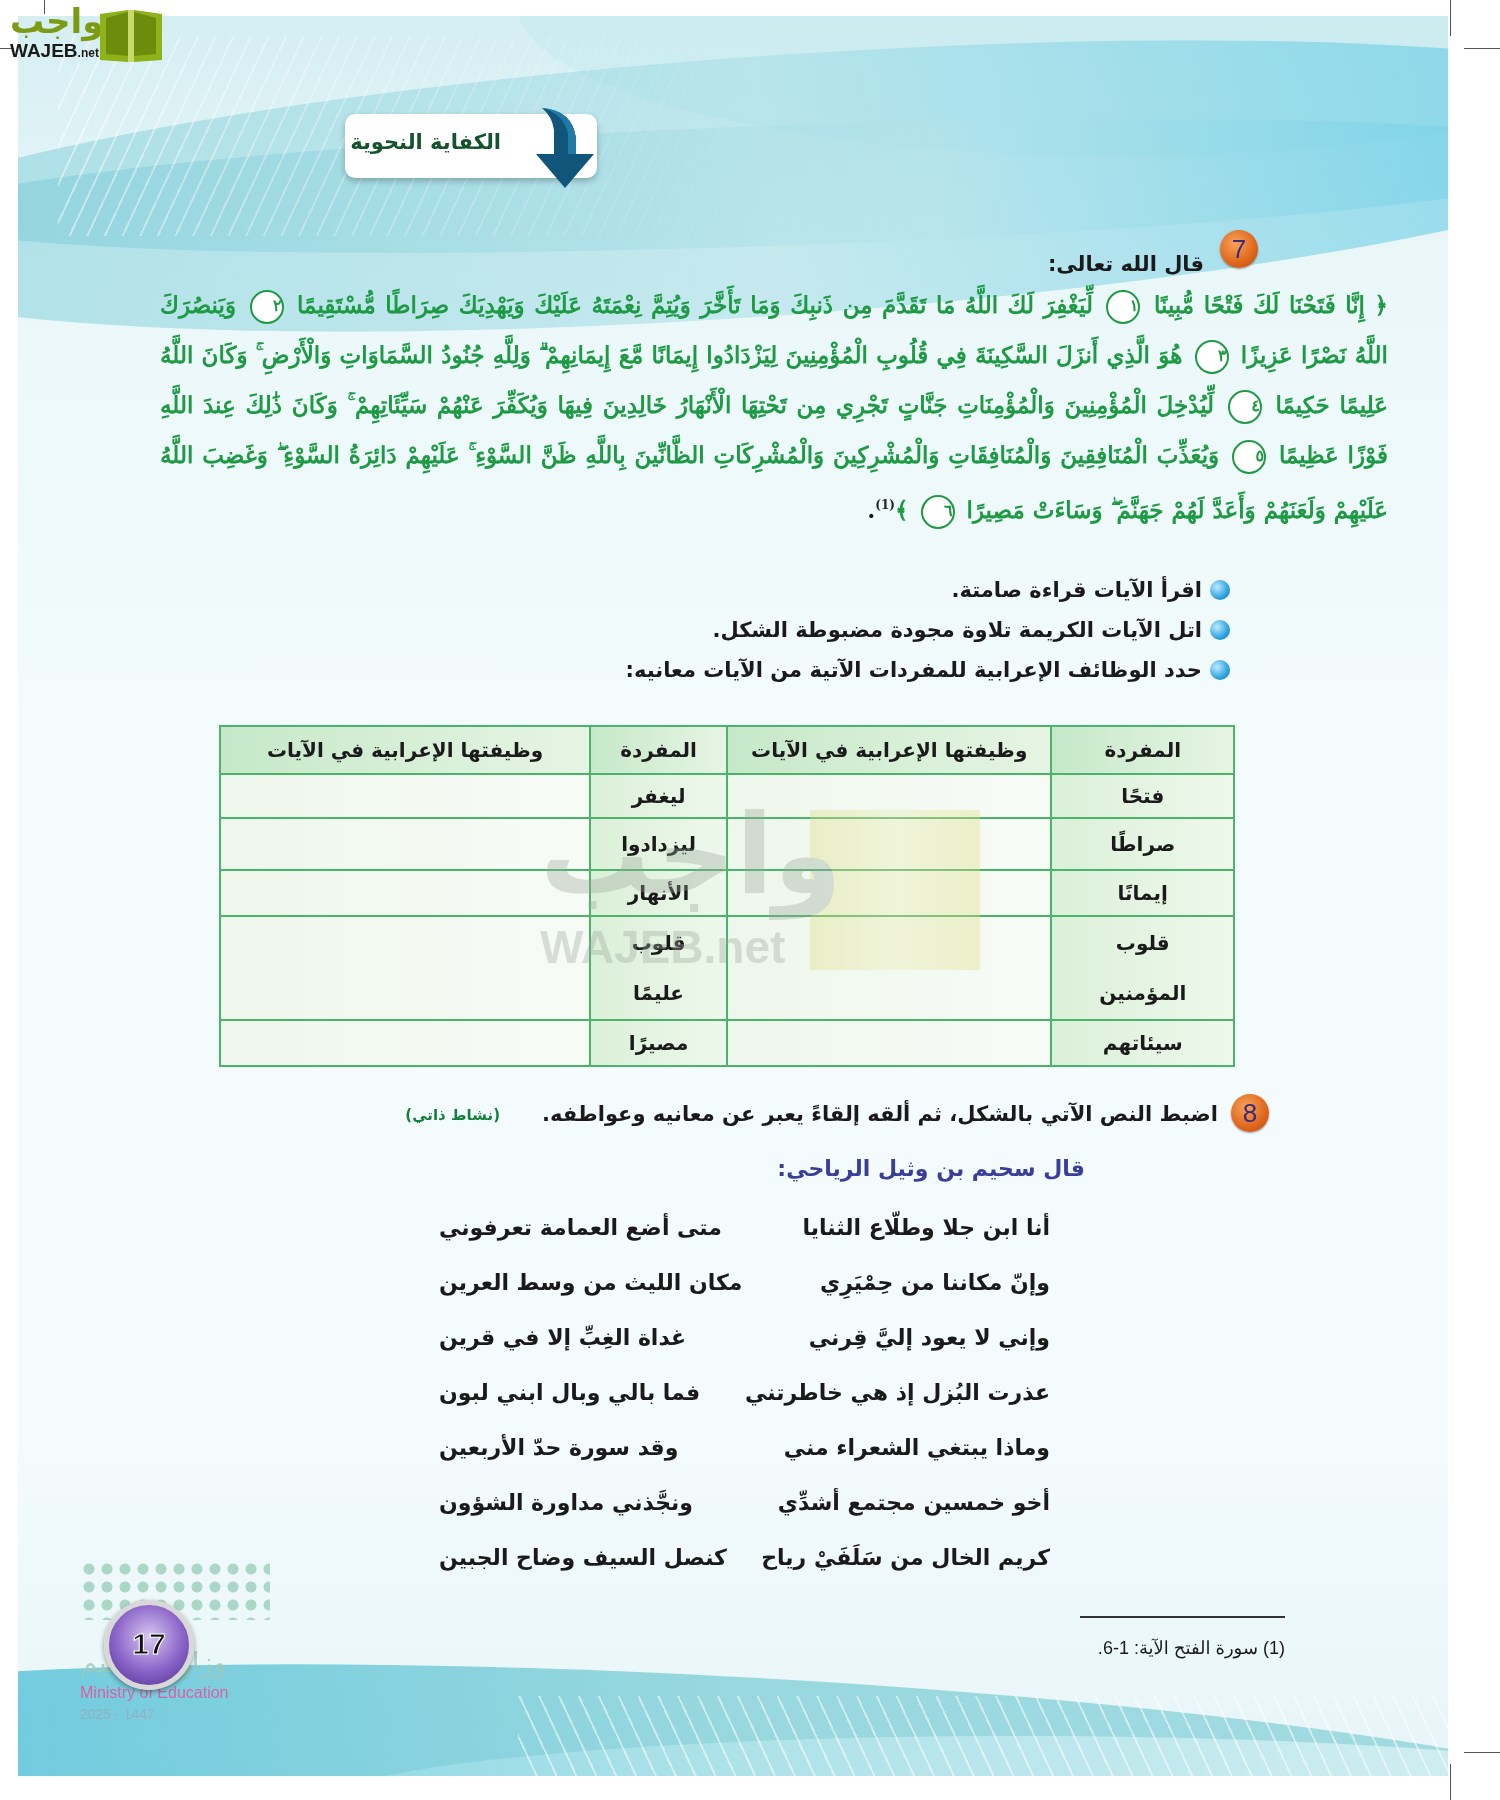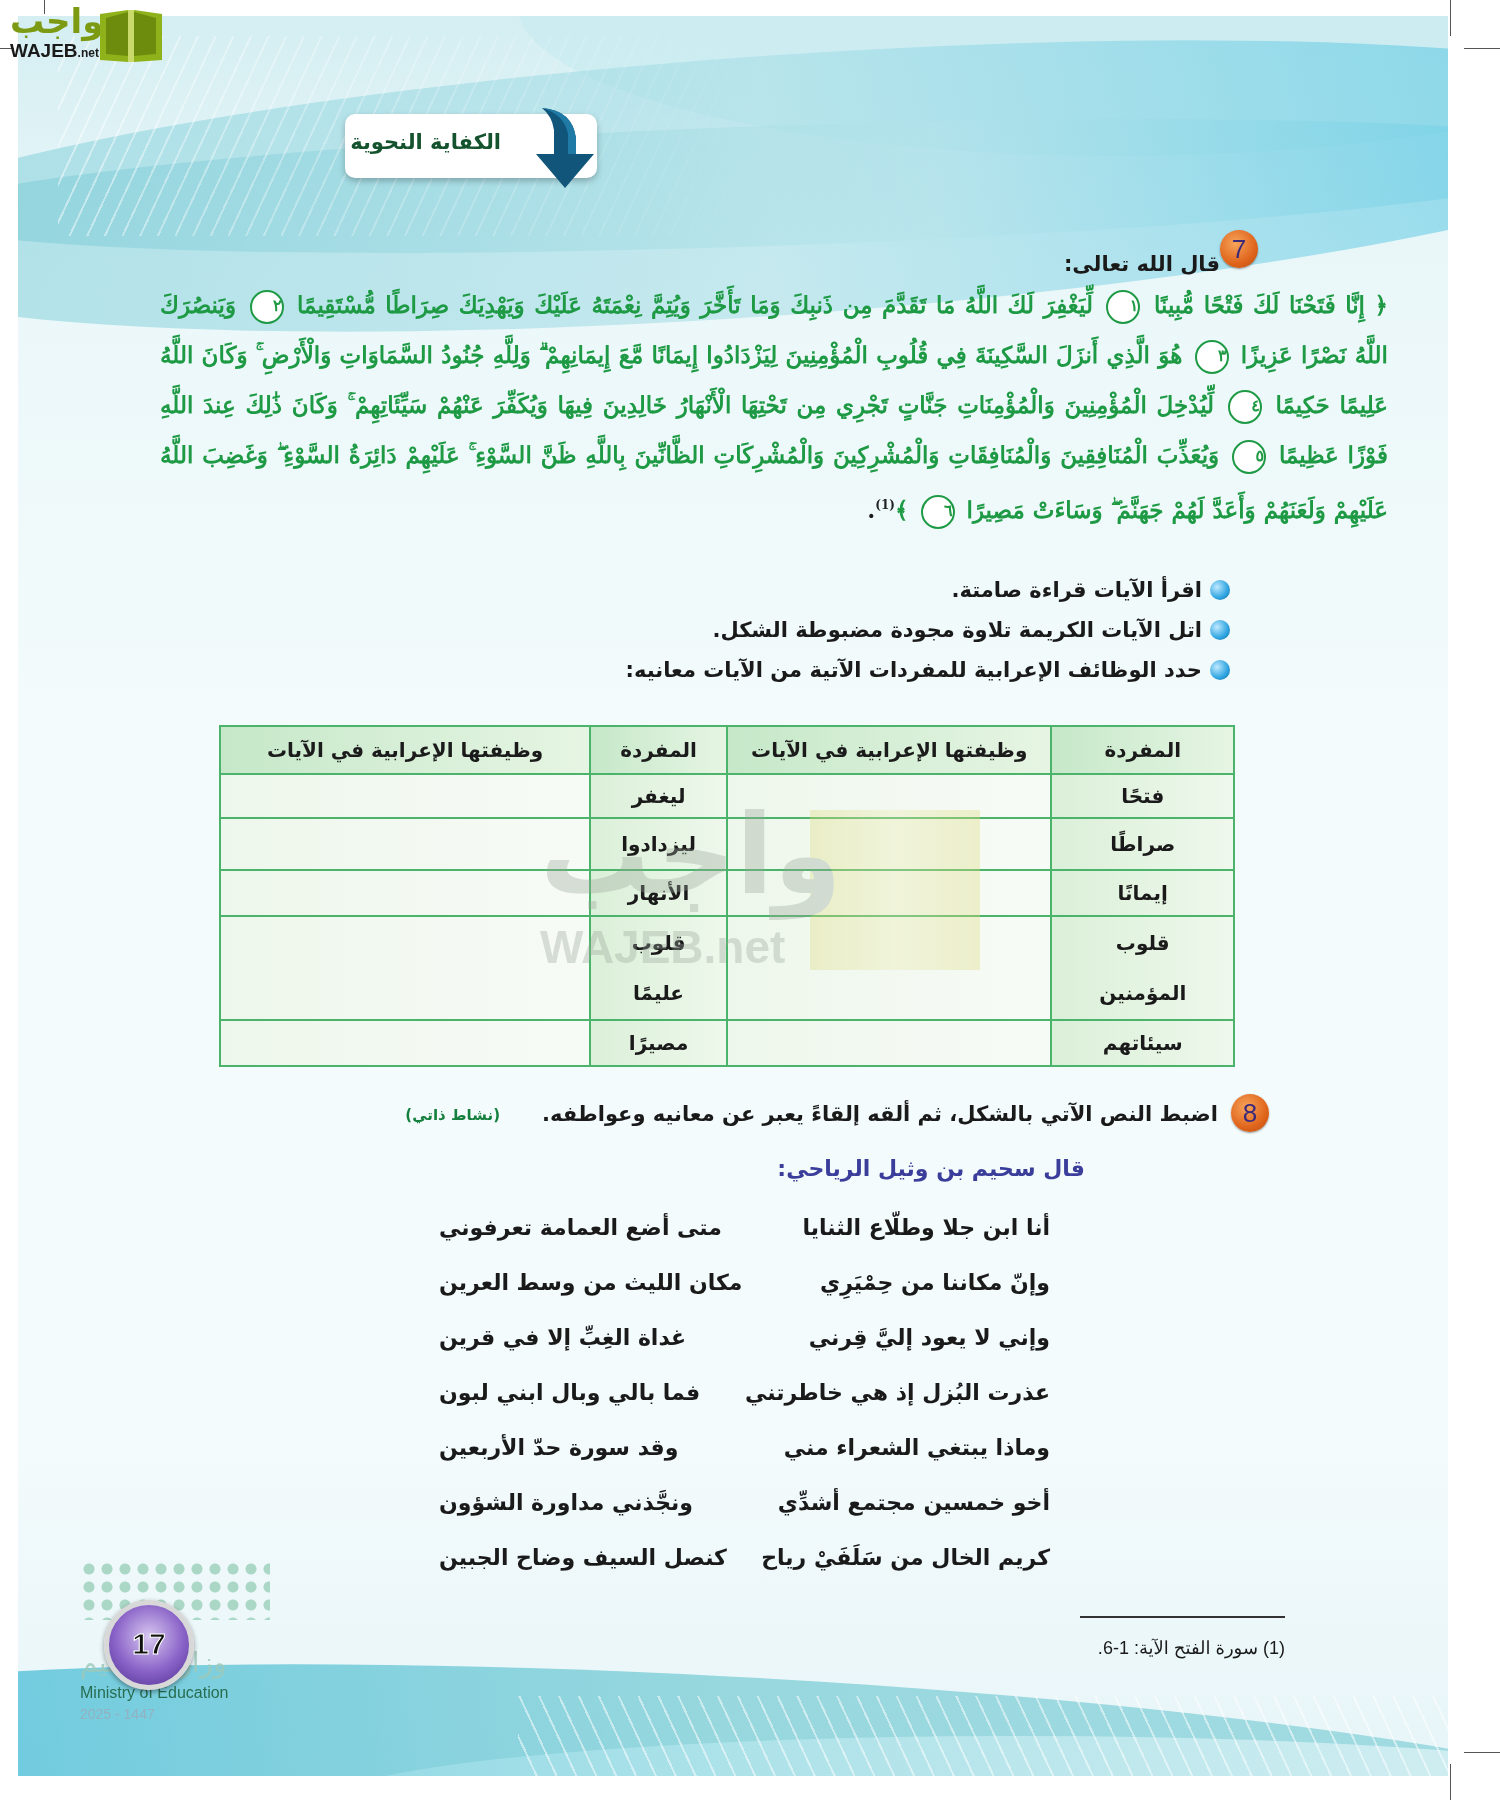--- a/index.html
+++ b/index.html
@@ -64,21 +64,21 @@
   .poem{position:absolute;left:420px;top:1200px;width:630px;}
   .verse{display:flex;justify-content:space-between;height:55px;align-items:center;font-weight:bold;font-size:22px;color:#1a1a1a;}
   .verse span{white-space:nowrap;margin-left:19px;}
   .footnote-line{position:absolute;left:1080px;top:1616px;width:205px;height:2px;background:#333;}
   .footnote{position:absolute;right:215px;top:1637px;font-family:Liberation Sans, sans-serif;font-size:18px;color:#1a1a1a;}
   
   .moe{position:absolute;left:80px;top:1560px;width:200px;height:170px;}
   .moe-dots{position:absolute;left:0;top:0;width:190px;height:60px;
             background:radial-gradient(circle,#8ec9b0 5px,transparent 6px) 0 0/18px 18px;opacity:.7;}
   .moe-ar{position:absolute;left:0;top:86px;font-size:28px;color:#9ec9b9;opacity:.8;}
-  .moe-en{position:absolute;left:0;top:124px;font-family:"Liberation Sans",sans-serif;font-size:16px;color:#14532d;opacity:.8;direction:ltr;}
+  .moe-en{position:absolute;left:0;top:124px;font-family:"Liberation Sans",sans-serif;font-size:16px;color:#ec4899;opacity:.8;direction:ltr;}
   .moe-yr{position:absolute;left:0;top:146px;font-family:"Liberation Sans",sans-serif;font-size:14px;color:#9ab;opacity:.8;direction:ltr;}
   .page-num{position:absolute;left:104px;top:1600px;width:80px;height:80px;border-radius:50%;
             background:radial-gradient(circle at 50% 40%,#d8c8f0,#8a63c8 55%,#4d2d8e);
             border:5px solid #d8d8d8;box-shadow:0 2px 5px rgba(0,0,0,.4);z-index:4;
             text-align:center;line-height:78px;font-family:"Liberation Sans",sans-serif;font-weight:bold;font-size:30px;color:#111;
             -webkit-text-stroke:1px #fff;direction:ltr;}
 </style>
 </head>
 <body>
 
@@ -113,21 +113,21 @@
 
 <div class="section-tab">
   <span>الكفاية النحوية</span>
 </div>
 <svg class="tab-arrow" viewBox="0 0 66 80">
   <path d="M10 0 Q40 2 44 30 L44 46 L62 46 L33 80 L4 46 L22 46 L22 22 Q20 8 10 0 Z" fill="#11557a"></path>
   <path d="M10 0 Q40 2 44 30 L44 46 L36 46 L36 26 Q32 6 10 0 Z" fill="#1f7aa6"></path>
 </svg>
 
 <div class="num-badge" style="left:1220px;top:230px;">7</div>
-<div class="q-title" style="right:280px;top:252px;margin-left:12px;">قال الله تعالى:</div>
+<div class="q-title" style="right:296px;top:252px;margin-left:12px;">قال الله تعالى:</div>
 
 <div class="quran" dir="rtl">
   <span>﴿ إِنَّا فَتَحْنَا لَكَ فَتْحًا مُّبِينًا</span>
   <span class="ayah-num">١</span>
   <span>لِّيَغْفِرَ لَكَ اللَّهُ مَا تَقَدَّمَ مِن ذَنبِكَ وَمَا تَأَخَّرَ وَيُتِمَّ نِعْمَتَهُ عَلَيْكَ وَيَهْدِيَكَ صِرَاطًا مُّسْتَقِيمًا</span>
   <span class="ayah-num">٢</span>
   <span>وَيَنصُرَكَ اللَّهُ نَصْرًا عَزِيزًا</span>
   <span class="ayah-num">٣</span>
   <span>هُوَ الَّذِي أَنزَلَ السَّكِينَةَ فِي قُلُوبِ الْمُؤْمِنِينَ لِيَزْدَادُوا إِيمَانًا مَّعَ إِيمَانِهِمْ ۗ وَلِلَّهِ جُنُودُ السَّمَاوَاتِ وَالْأَرْضِ ۚ وَكَانَ اللَّهُ عَلِيمًا حَكِيمًا</span>
   <span class="ayah-num">٤</span>

